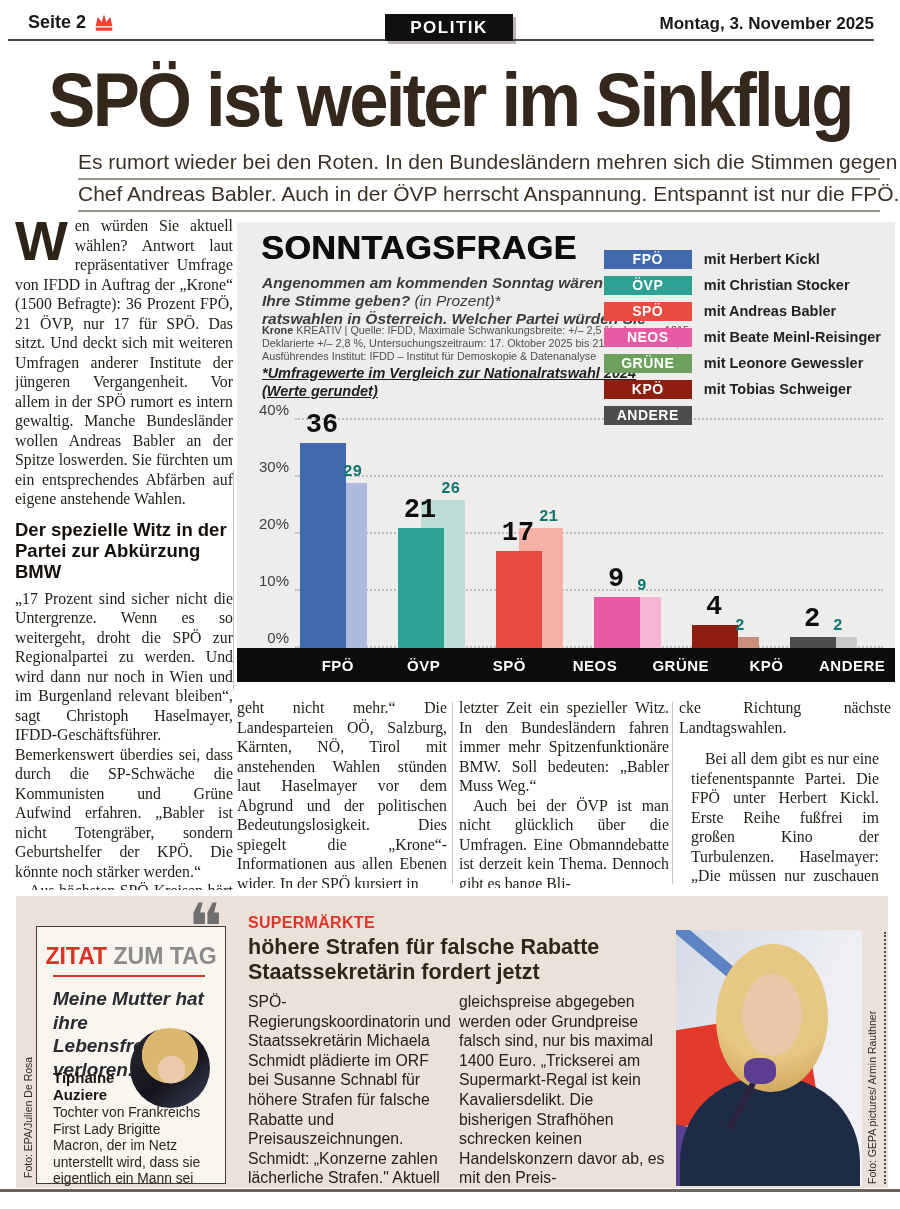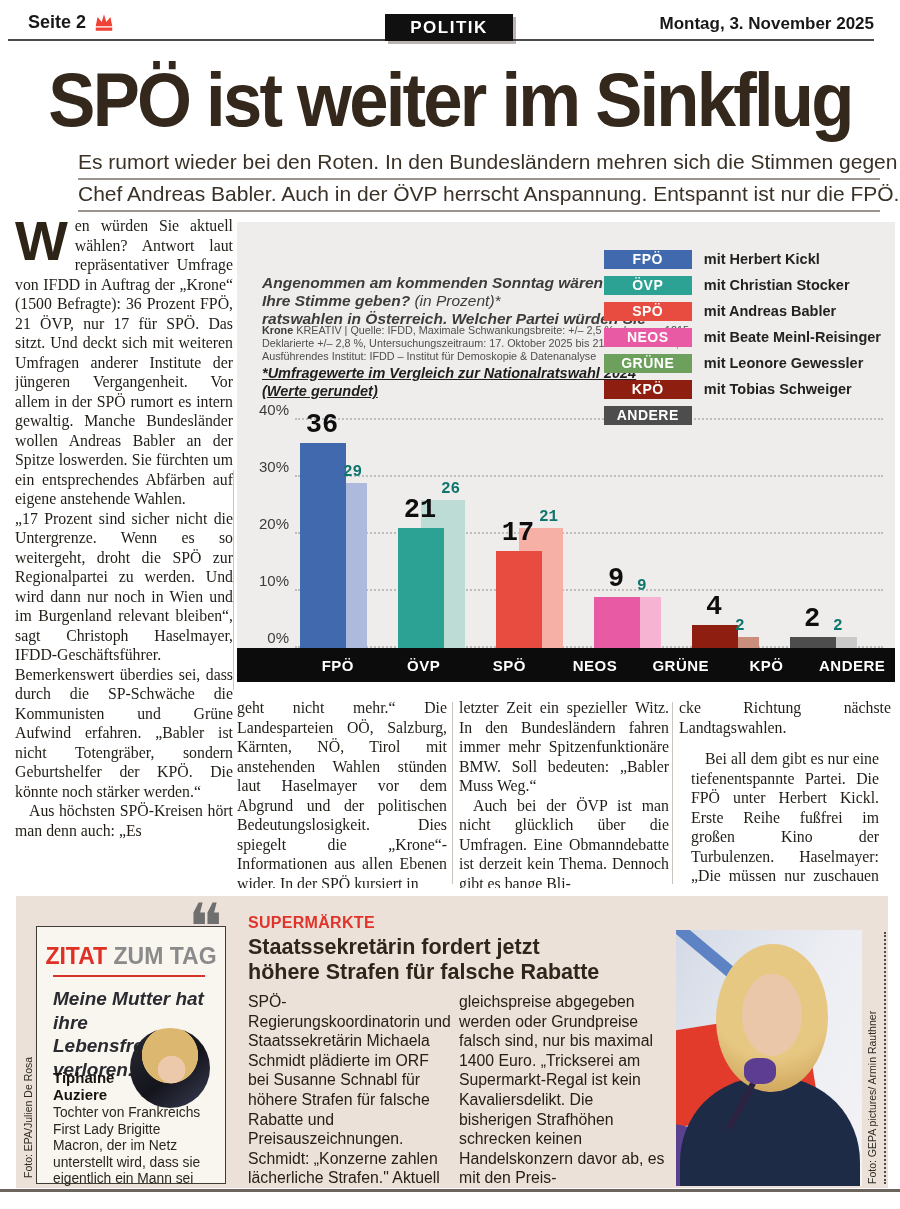--- a/index.html
+++ b/index.html
@@ -129,26 +129,28 @@
   <div class="abs hdr-date">Montag, 3. November 2025</div>
 
   <div class="abs headline">SPÖ ist weiter im Sinkflug</div>
   <div class="abs deck" style="top:150px;">Es rumort wieder bei den Roten. In den Bundesländern mehren sich die Stimmen gegen</div>
   <div class="abs deck-rule" style="top:178px;"></div>
   <div class="abs deck" style="top:182px;">Chef Andreas Babler. Auch in der ÖVP herrscht Anspannung. Entspannt ist nur die FPÖ.</div>
   <div class="abs deck-rule" style="top:210px;"></div>
 
   <div class="abs col-left serif">
     <p style="margin:0;"><span class="dropcap">W</span><span>en würden Sie aktuell wählen? Antwort laut repräsentativer Umfrage von IFDD in Auftrag der „Krone“ (1500 Befragte): 36 Prozent FPÖ, 21 ÖVP, nur 17 für SPÖ. Das sitzt. Und deckt sich mit weiteren Umfragen anderer Institute der jüngeren Vergangenheit. Vor allem in der SPÖ rumort es intern gewaltig. Manche Bundesländer wollen Andreas Babler an der Spitze loswerden. Sie fürchten um ein entsprechendes Abfärben auf eigene anstehende Wahlen.</span></p>
+    <div class="subhead">Der spezielle Witz in der Partei zur Abkürzung BMW</div>
     <p style="margin:0;">„17 Prozent sind sicher nicht die Untergrenze. Wenn es so weitergeht, droht die SPÖ zur Regionalpartei zu werden. Und wird dann nur noch in Wien und im Burgenland relevant bleiben“, sagt Christoph Haselmayer, IFDD-Geschäftsführer. Bemerkenswert überdies sei, dass durch die SP-Schwäche die Kommunisten und Grüne Aufwind erfahren. „Babler ist nicht Totengräber, sondern Geburtshelfer der KPÖ. Die könnte noch stärker werden.“</p>
     <p class="indent" style="margin:0;">Aus höchsten SPÖ-Kreisen hört man denn auch: „Es</p>
   </div>
   <div class="abs vrule" style="left:233px;top:470px;height:220px;"></div>
 
   <div class="abs sf-box">
+    <div class="abs sf-title">SONNTAGSFRAGE</div>
     <div class="abs sf-sub">
       <div>Angenommen am kommenden Sonntag wären National-</div>
       <div><span>Ihre Stimme geben? </span><span class="lite">(in Prozent)*</span></div>
       <div>ratswahlen in Österreich. Welcher  Partei würden Sie</div>
     </div>
     <div class="abs sf-src">
       <div><b>Krone</b><span> KREATIV | Quelle: IFDD, Maximale Schwankungsbreite: +/– 2,5 %, davon n=1215</span></div>
       <div>Deklarierte +/– 2,8 %,  Untersuchungszeitraum: 17. Oktober 2025 bis 21. Oktober 2025,</div>
       <div>Ausführendes Institut: IFDD – Institut für Demoskopie &amp; Datenanalyse</div>
     </div>
@@ -273,22 +275,22 @@
       <div>Tiphaine</div>
       <div>Auziere</div>
     </div>
     <div class="abs zitat-caption">Tochter von Frankreichs First Lady Brigitte Macron, der im Netz unterstellt wird, dass sie eigentlich ein Mann sei</div>
   </div>
   <div class="abs avatar"></div>
   <div class="abs vcredit" style="left:22px;top:1178px;">Foto: EPA/Julien De Rosa</div>
 
   <div class="abs sm-kicker">SUPERMÄRKTE</div>
   <div class="abs sm-head">
+    <div>höhere Strafen für falsche Rabatte</div>
     <div>Staatssekretärin fordert jetzt</div>
-    <div>höhere Strafen für falsche Rabatte</div>
   </div>
   <div class="abs sm-col" style="left:248px;">SPÖ-Regierungskoordinatorin und Staatssekretärin Michaela Schmidt plädierte im ORF bei Susanne Schnabl für höhere Strafen für falsche Rabatte und Preisauszeichnungen. Schmidt: „Konzerne zahlen lächerliche Strafen." Aktuell betragen die Erststrafen, wenn bei Rabatten falsche Ver-</div>
   <div class="abs sm-col" style="left:459px;width:208px;">gleichspreise abgegeben werden oder Grundpreise falsch sind, nur bis maximal 1400 Euro. „Trickserei am Supermarkt-Regal ist kein Kavaliersdelikt. Die bisherigen Strafhöhen schrecken keinen Handelskonzern davor ab, es mit den Preis-Auszeichnungen nicht so genau zu nehmen."</div>
 
   <div class="abs photo">
     <div class="ph ph-blue"></div>
     <div class="ph ph-red"></div>
     <div class="ph ph-purple"></div>
     <div class="ph ph-blazer"></div>
     <div class="ph ph-hair"></div>

